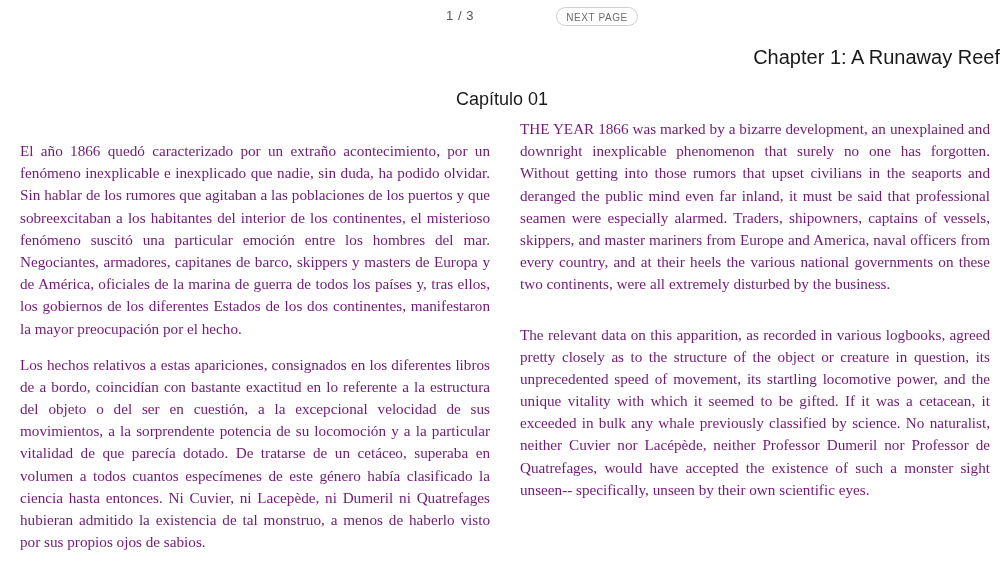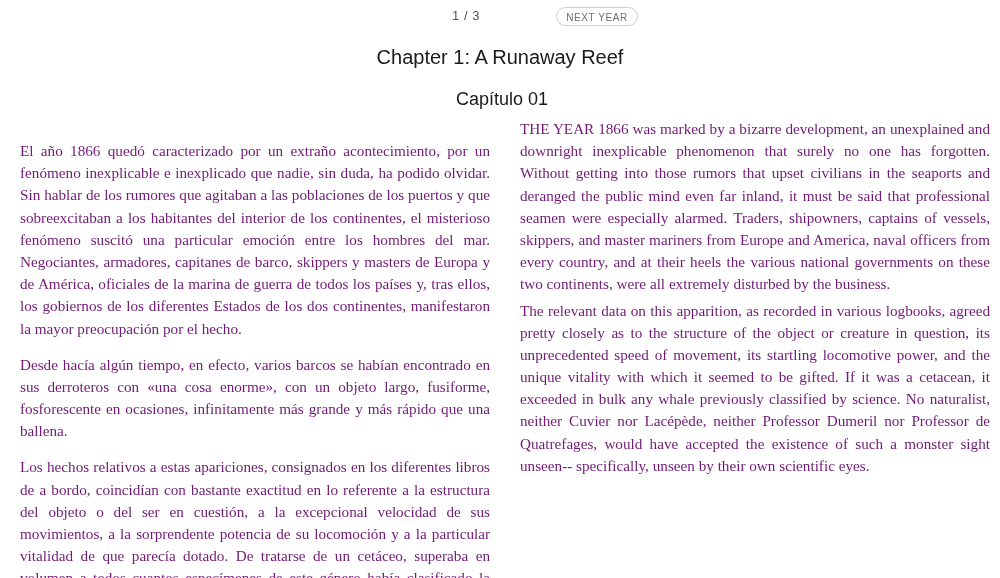--- a/index.html
+++ b/index.html
@@ -17,21 +17,21 @@
   }
 
   
   .topbar {
     height: 36px;
     position: relative;
   }
   .page-indicator {
     position: absolute;
     top: 8px;
-    left: 6px;
+    left: 0;
     width: 920px;
     text-align: center;
     font-family: "Liberation Sans", "DejaVu Sans", sans-serif;
     font-size: 13px;
     color: #555555;
     letter-spacing: 0.5px;
   }
   .next-page-btn {
     position: absolute;
     top: 7px;
@@ -48,21 +48,21 @@
     font-size: 10px;
     letter-spacing: 0.6px;
     cursor: pointer;
     box-sizing: border-box;
     user-select: none;
   }
 
   
   .chapter-title {
     margin: 10px 0 0 0;
-    text-align: center;
+    text-align: right;
     font-family: "Liberation Sans", "DejaVu Sans", sans-serif;
     font-weight: normal;
     font-size: 20px;
     color: #1a1a1a;
   }
   .chapter-subtitle {
     margin: 20px 0 0 4px;
     text-align: center;
     font-family: "Liberation Sans", "DejaVu Sans", sans-serif;
     font-weight: normal;
@@ -88,51 +88,50 @@
   .para {
     margin: 0 0 14px 0;
     text-align: justify;
     text-justify: inter-word;
     font-size: 15.2px;
     line-height: 1.46;
     color: #701a75;
     hyphens: none;
   }
   .para.first-en {
-    margin-bottom: 4px;
+    margin-bottom: 28px;
   }
   .heading-md {
     margin: 0 0 18px 0;
     font-size: 14px;
     line-height: 1.4;
     color: #111111;
     text-align: left;
   }
   .spacer-left {
     height: 22px;
   }
 </style>
 </head>
 <body>
 
 <div class="topbar">
   <div class="page-indicator">1 / 3</div>
-  <div class="next-page-btn">NEXT YEAR</div>
+  <div class="next-page-btn">NEXT PAGE</div>
 </div>
 
 <h1 class="chapter-title">Chapter 1: A Runaway Reef</h1>
 
 <h2 class="chapter-subtitle">Capítulo 01</h2>
 
 <div class="columns">
 
   <div class="column left">
     <div class="spacer-left"></div>
     <p class="para">El año 1866 quedó caracterizado por un extraño acontecimiento, por un fenómeno inexplicable e inexplicado que nadie, sin duda, ha podido olvidar. Sin hablar de los rumores que agitaban a las poblaciones de los puertos y que sobreexcitaban a los habitantes del interior de los continentes, el misterioso fenómeno suscitó una particular emoción entre los hombres del mar. Negociantes, armadores, capitanes de barco, skippers y masters de Europa y de América, oficiales de la marina de guerra de todos los países y, tras ellos, los gobiernos de los diferentes Estados de los dos continentes, manifestaron la mayor preocupación por el hecho.</p>
-    <p class="para">Desde hacía algún tiempo, en efecto, varios barcos se habían encontrado en sus derroteros con «una cosa enorme», con un objeto largo, fusiforme, fosforescente en ocasiones, infinitamente más grande y más rápido que una ballena.</p>
     <p class="para">Los hechos relativos a estas apariciones, consignados en los diferentes libros de a bordo, coincidían con bastante exactitud en lo referente a la estructura del objeto o del ser en cuestión, a la excepcional velocidad de sus movimientos, a la sorprendente potencia de su locomoción y a la particular vitalidad de que parecía dotado. De tratarse de un cetáceo, superaba en volumen a todos cuantos especímenes de este género había clasificado la ciencia hasta entonces. Ni Cuvier, ni Lacepède, ni Dumeril ni Quatrefages hubieran admitido la existencia de tal monstruo, a menos de haberlo visto por sus propios ojos de sabios.</p>
 
   </div>
 
   <div class="column right">
     <p class="para first-en">THE YEAR 1866 was marked by a bizarre development, an unexplained and downright inexplicable phenomenon that surely no one has forgotten. Without getting into those rumors that upset civilians in the seaports and deranged the public mind even far inland, it must be said that professional seamen were especially alarmed. Traders, shipowners, captains of vessels, skippers, and master mariners from Europe and America, naval officers from every country, and at their heels the various national governments on these two continents, were all extremely disturbed by the business.</p>
     <p class="para">The relevant data on this apparition, as recorded in various logbooks, agreed pretty closely as to the structure of the object or creature in question, its unprecedented speed of movement, its startling locomotive power, and the unique vitality with which it seemed to be gifted. If it was a cetacean, it exceeded in bulk any whale previously classified by science. No naturalist, neither Cuvier nor Lacépède, neither Professor Dumeril nor Professor de Quatrefages, would have accepted the existence of such a monster sight unseen-- specifically, unseen by their own scientific eyes.</p>
 
   </div>
 

